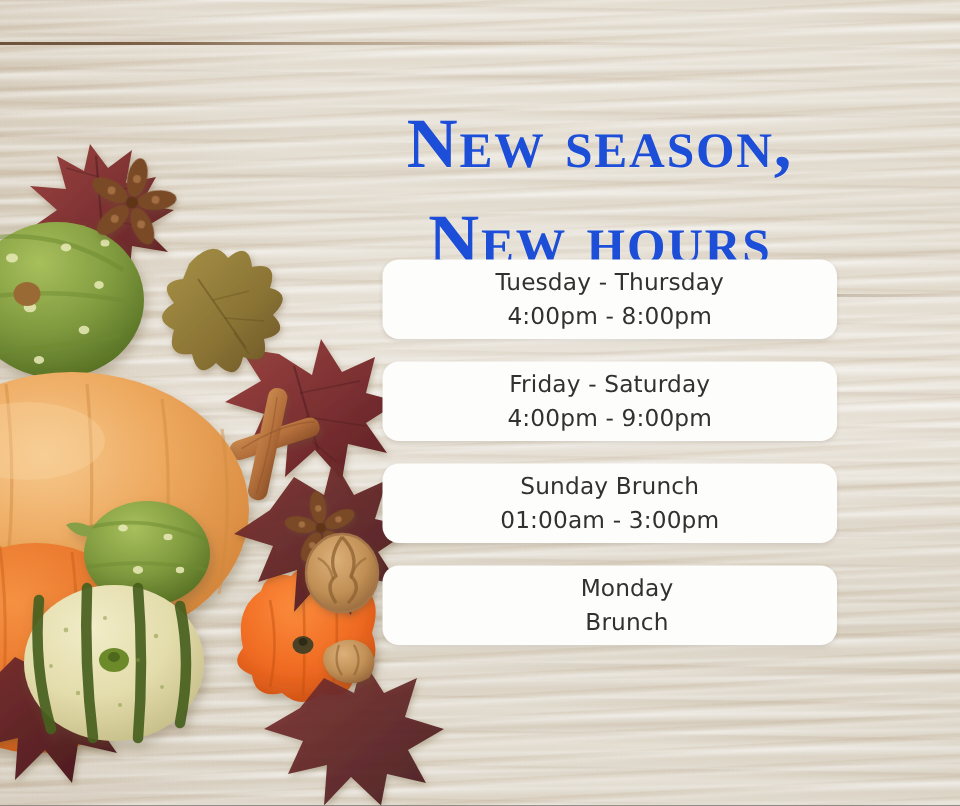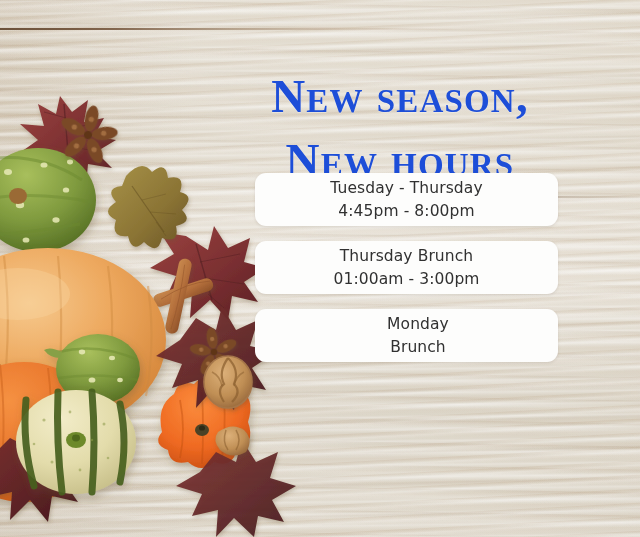--- a/index.html
+++ b/index.html
@@ -428,24 +428,28 @@
       <path d="M226 430 q-4 12 2 20 M236 430 q6 10 0 20" stroke="#8e6232" stroke-width="1.5" fill="none" opacity="0.6"></path>
     </g>
   </svg>
 
   <h1 class="headline">New season,
 New hours</h1>
 
   <div class="cards">
     <div class="hours-card">
       <div class="card-day">Tuesday - Thursday</div>
-      <div class="card-time">4:45pm - 8:00pm</div>
+      <div class="card-time">4:00pm - 8:00pm</div>
     </div>
     <div class="hours-card">
-      <div class="card-day">Thursday Brunch</div>
+      <div class="card-day">Friday - Saturday</div>
+      <div class="card-time">4:00pm - 9:00pm</div>
+    </div>
+    <div class="hours-card">
+      <div class="card-day">Sunday Brunch</div>
       <div class="card-time">01:00am - 3:00pm</div>
     </div>
     <div class="hours-card">
       <div class="card-day">Monday</div>
       <div class="card-time">Brunch</div>
     </div>
   </div>
 
 </div>
 

